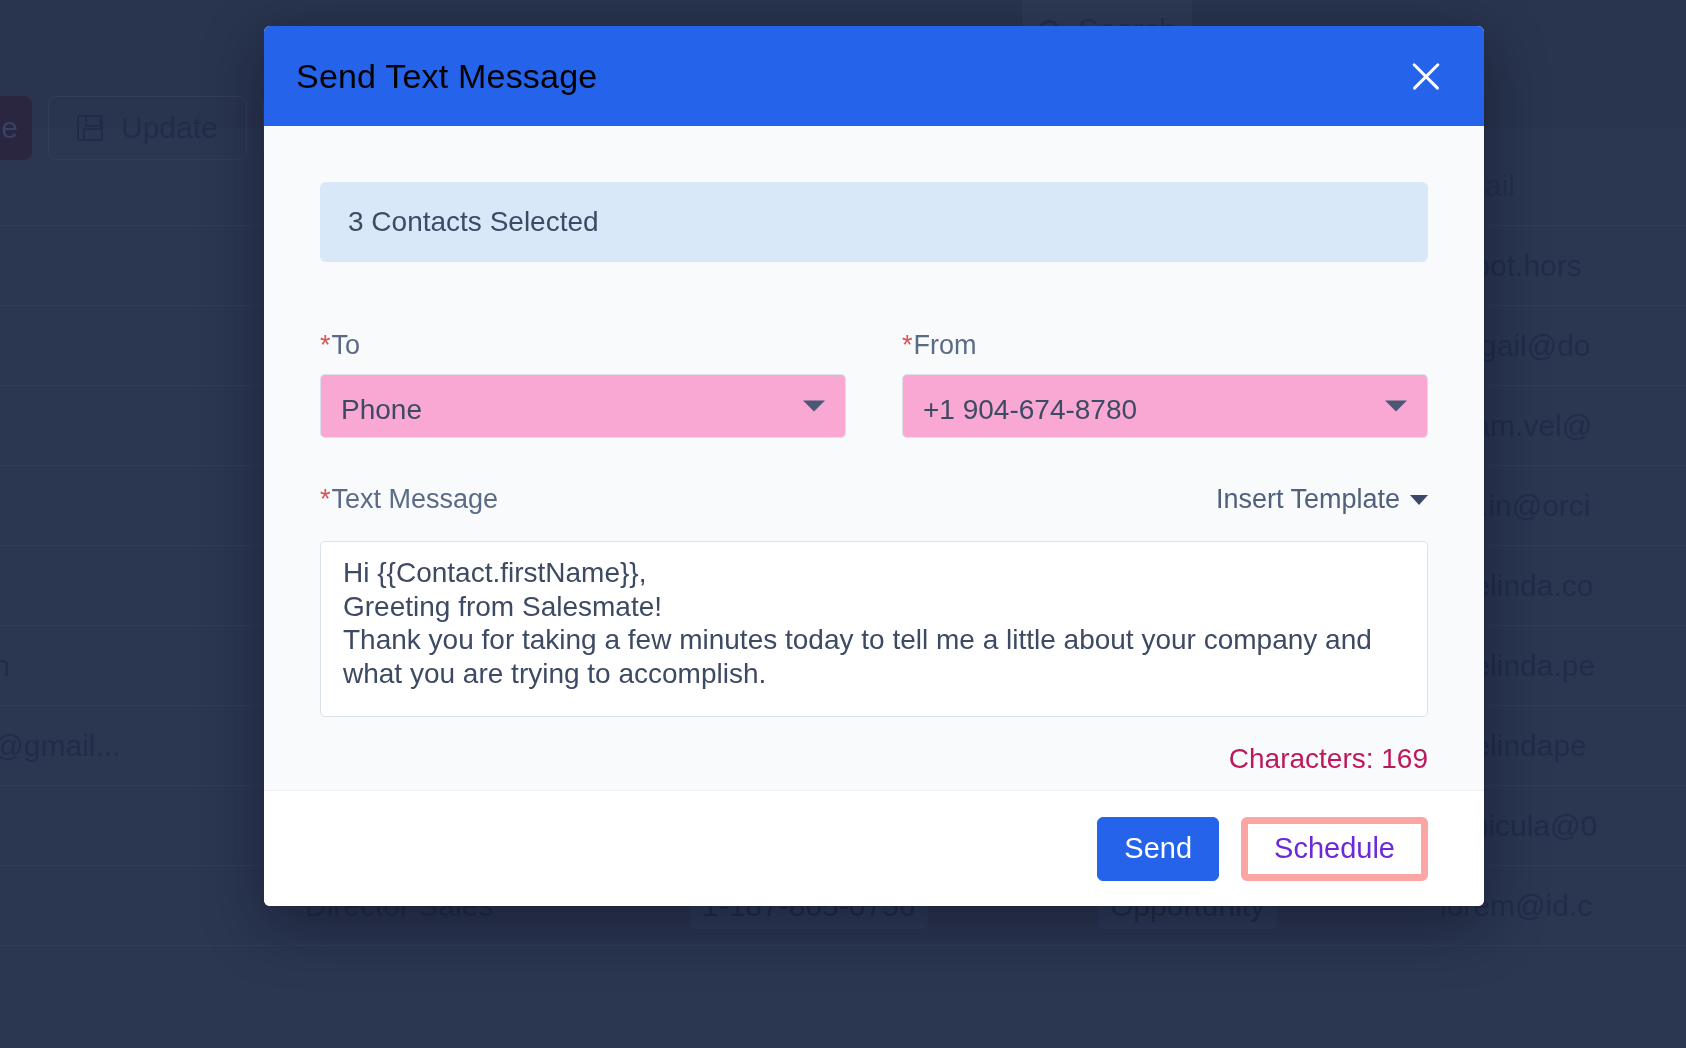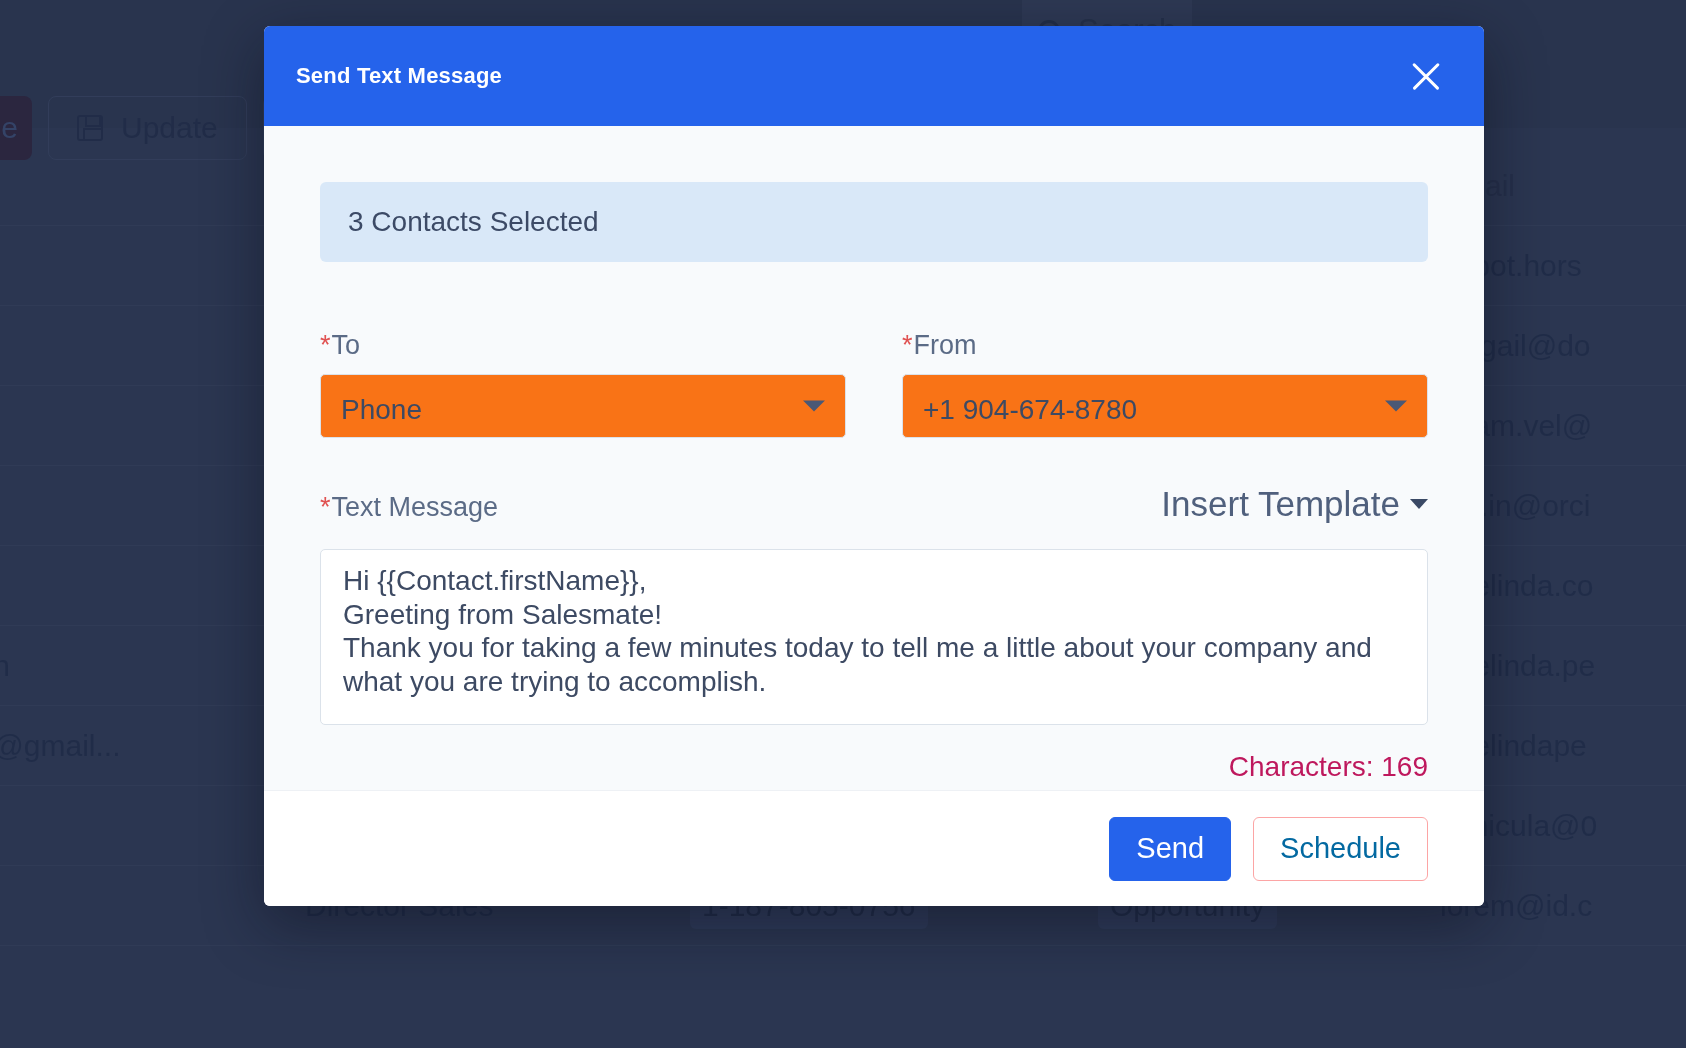--- a/index.html
+++ b/index.html
@@ -118,21 +118,21 @@
     overflow: hidden;
     display: flex; flex-direction: column;
   }
   #modal-header {
     height: 100px; background: #2563eb;
     display: flex; align-items: center; justify-content: space-between;
     padding: 0 34px 0 32px;
     flex: 0 0 auto;
   }
   #modal-title {
-    color: #ffffff; font-size: 22px; font-weight: bold;
+    color: #000000; font-size: 34px; font-weight: normal;
     letter-spacing: .2px;
   }
   #close-btn {
     width: 48px; height: 48px; position: relative;
     cursor: pointer; background: none; border: none;
   }
   #close-btn::before, #close-btn::after {
     content: ""; position: absolute; left: 6px; top: 23px;
     width: 36px; height: 2.5px; background: #ffffff; border-radius: 2px;
   }
@@ -156,21 +156,21 @@
   .field-row { display: flex; gap: 56px; }
   .field { flex: 1 1 0; min-width: 0; }
   .field-label {
     font-size: 27px; color: #5b6b86; margin-bottom: 13px;
     display: flex; align-items: baseline;
   }
   .req { color: #e05252; margin-right: 1px; }
 
   .select-box {
     position: relative;
-    height: 64px; background: #f97316;
+    height: 64px; background: #f9a8d4;
     border: 1px solid #dbe2ea; border-radius: 5px;
     display: flex; align-items: center;
     padding: 8px 54px 0 20px;
     font-size: 28px; color: #3d4a63;
     cursor: pointer;
   }
   .caret {
     position: absolute; right: 20px; top: 50%;
     transform: translateY(-50%);
     width: 0; height: 0;
@@ -178,21 +178,21 @@
     border-right: 11px solid transparent;
     border-top: 11px solid #4a5875;
   }
 
   #msg-block { margin-top: 46px; }
   #msg-head {
     display: flex; align-items: baseline; justify-content: space-between;
     margin-bottom: 13px;
   }
   #insert-template {
-    font-size: 35px; color: #50607d; cursor: pointer;
+    font-size: 27px; color: #50607d; cursor: pointer;
     display: flex; align-items: center; gap: 10px;
   }
   #insert-template .caret-sm {
     width: 0; height: 0;
     border-left: 9px solid transparent;
     border-right: 9px solid transparent;
     border-top: 10px solid #3a4965;
   }
   #msg-textarea {
     width: 100%; height: 176px;
@@ -218,21 +218,21 @@
     gap: 22px; padding: 0 56px;
   }
   .btn {
     height: 64px; padding: 0 26px;
     border-radius: 6px; font-size: 29px;
     font-family: "Liberation Sans", sans-serif;
     cursor: pointer;
     display: flex; align-items: center; justify-content: center;
   }
   .btn-primary { background: #2563eb; color: #ffffff; border: 1px solid #2563eb; }
-  .btn-ghost   { background: #ffffff; color: #0369a1; border: 1px solid #fca5a5; }
+  .btn-ghost   { background: #ffffff; color: #6d28d9; border: 7px solid #fca5a5; }
 </style>
 </head>
 <body>
 
 <div id="bg-app">
 
   <div id="bg-topbar"></div>
 
   <div id="bg-search">
     <span class="mag"></span>

